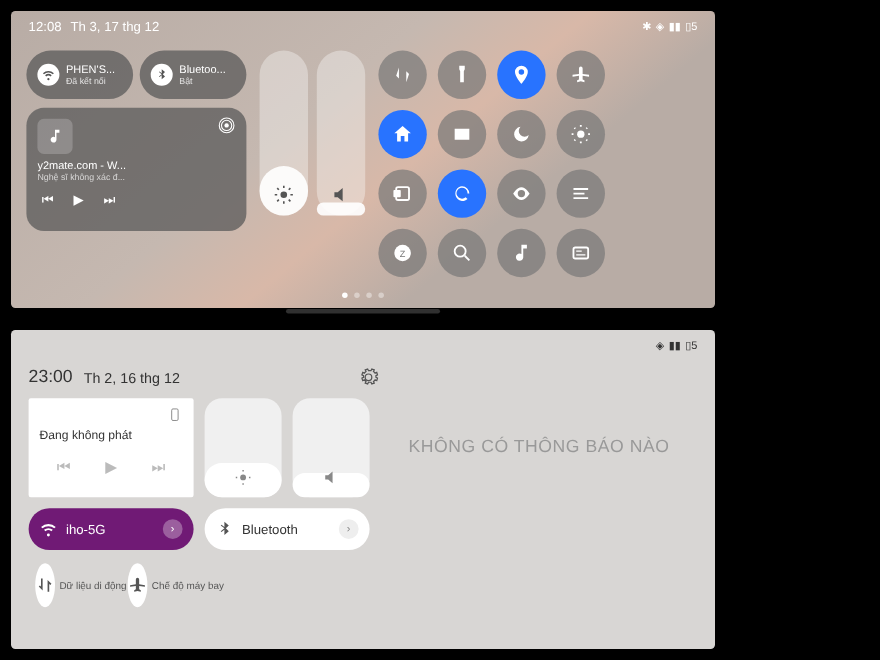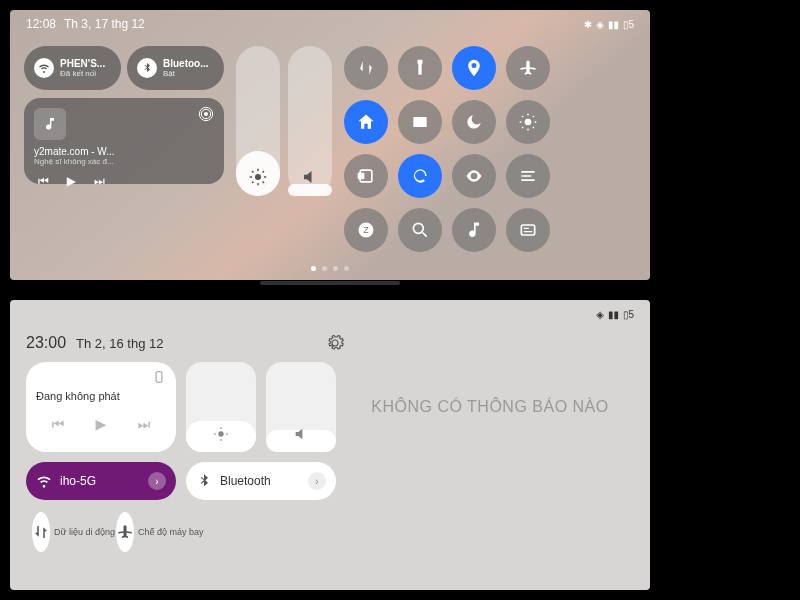--- a/index.html
+++ b/index.html
@@ -14,23 +14,23 @@
 .statusbar-dark{color:#333}
 .status-left{display:flex;gap:8px;align-items:center}
 .status-right{display:flex;gap:4px;align-items:center;font-size:10px}
 .panel-15{padding:8px 14px;display:flex;gap:12px}
 .col-left{width:200px;display:flex;flex-direction:column;gap:8px}
 .pill-row{display:flex;gap:6px}
 .pill{flex:1;background:rgba(90,90,90,0.75);border-radius:24px;height:44px;display:flex;align-items:center;padding:0 10px;gap:6px;color:#fff}
 .pill-icon{width:20px;height:20px;background:#fff;border-radius:50%;display:flex;align-items:center;justify-content:center;flex-shrink:0}
 .pill-icon svg{width:12px;height:12px;fill:#555}
 .pill-text{display:flex;flex-direction:column;overflow:hidden}
-.pill-title{font-size:10px;font-weight:700;white-space:nowrap;overflow:hidden;text-overflow:ellipsis}
+.pill-title{font-size:10px;font-weight:400;white-space:nowrap;overflow:hidden;text-overflow:ellipsis}
 .pill-sub{font-size:8px;opacity:0.8;white-space:nowrap;overflow:hidden;text-overflow:ellipsis}
-.media-card{background:rgba(90,90,90,0.75);border-radius:16px;padding:10px;color:#fff;height:86px;position:relative}
+.media-card{background:rgba(90,90,90,0.75);border-radius:16px;padding:10px;color:#fff;height:112px;position:relative}
 .media-top{display:flex;gap:8px;align-items:flex-start}
 .media-art{width:32px;height:32px;background:rgba(255,255,255,0.2);border-radius:6px;display:flex;align-items:center;justify-content:center}
 .media-cast{position:absolute;top:8px;right:10px;width:16px;height:16px}
 .media-title{font-size:10px;margin-top:6px;white-space:nowrap;overflow:hidden;text-overflow:ellipsis}
 .media-artist{font-size:8px;opacity:0.7;white-space:nowrap;overflow:hidden;text-overflow:ellipsis}
 .media-controls{display:flex;gap:18px;margin-top:8px;justify-content:flex-start;padding-left:4px}
 .media-controls span{font-size:12px;cursor:pointer}
 .sliders{display:flex;gap:8px}
 .slider{width:44px;height:150px;background:rgba(255,255,255,0.35);border-radius:22px;position:relative;display:flex;align-items:flex-end;justify-content:center;padding-bottom:10px}
 .slider-fill{position:absolute;bottom:0;left:0;right:0;background:rgba(255,255,255,0.9);border-radius:22px}
@@ -40,21 +40,21 @@
 .tile.active{background:#2873ff}
 .tile svg{width:20px;height:20px;fill:#fff}
 .page-dots{display:flex;justify-content:center;gap:6px;margin-top:6px}
 .page-dots span{width:5px;height:5px;border-radius:50%;background:rgba(255,255,255,0.4)}
 .page-dots span.active{background:#fff}
 .home-indicator{width:140px;height:4px;background:rgba(60,60,60,0.8);border-radius:2px;margin:10px auto 0}
 .panel-14{padding:6px 16px}
 .header-14{display:flex;align-items:center;gap:10px;color:#333;font-size:13px}
 .header-14 .gear{margin-left:auto;margin-right:290px;width:18px;height:18px;fill:#555}
 .row-14{display:flex;gap:10px;margin-top:10px}
-.card-14{background:#fff;border-radius:20px;padding:10px;color:#333}
+.card-14{background:#fff;border-radius:2px;padding:10px;color:#333}
 .media-14{width:150px;height:90px;position:relative}
 .device-icon{position:absolute;top:8px;right:10px;width:14px;height:14px;fill:#888}
 .media-14-title{font-size:11px;margin-top:18px}
 .media-14-controls{display:flex;justify-content:space-around;margin-top:14px;color:#bbb;font-size:14px}
 .slider-14{width:70px;height:90px;background:#f0f0f0;border-radius:16px;position:relative;display:flex;align-items:flex-end;justify-content:center;padding-bottom:10px}
 .slider-14-fill{position:absolute;bottom:0;left:0;right:0;background:#fff;border-radius:16px}
 .slider-14 svg{position:relative;z-index:2;width:16px;height:16px;fill:#888}
 .notif-area{flex:1;display:flex;align-items:center;justify-content:center;color:#999;font-size:16px;letter-spacing:0.5px}
 .toggle-row{display:flex;gap:10px;margin-top:10px}
 .toggle-pill{width:150px;height:38px;border-radius:19px;display:flex;align-items:center;padding:0 10px;gap:8px;font-size:12px}

